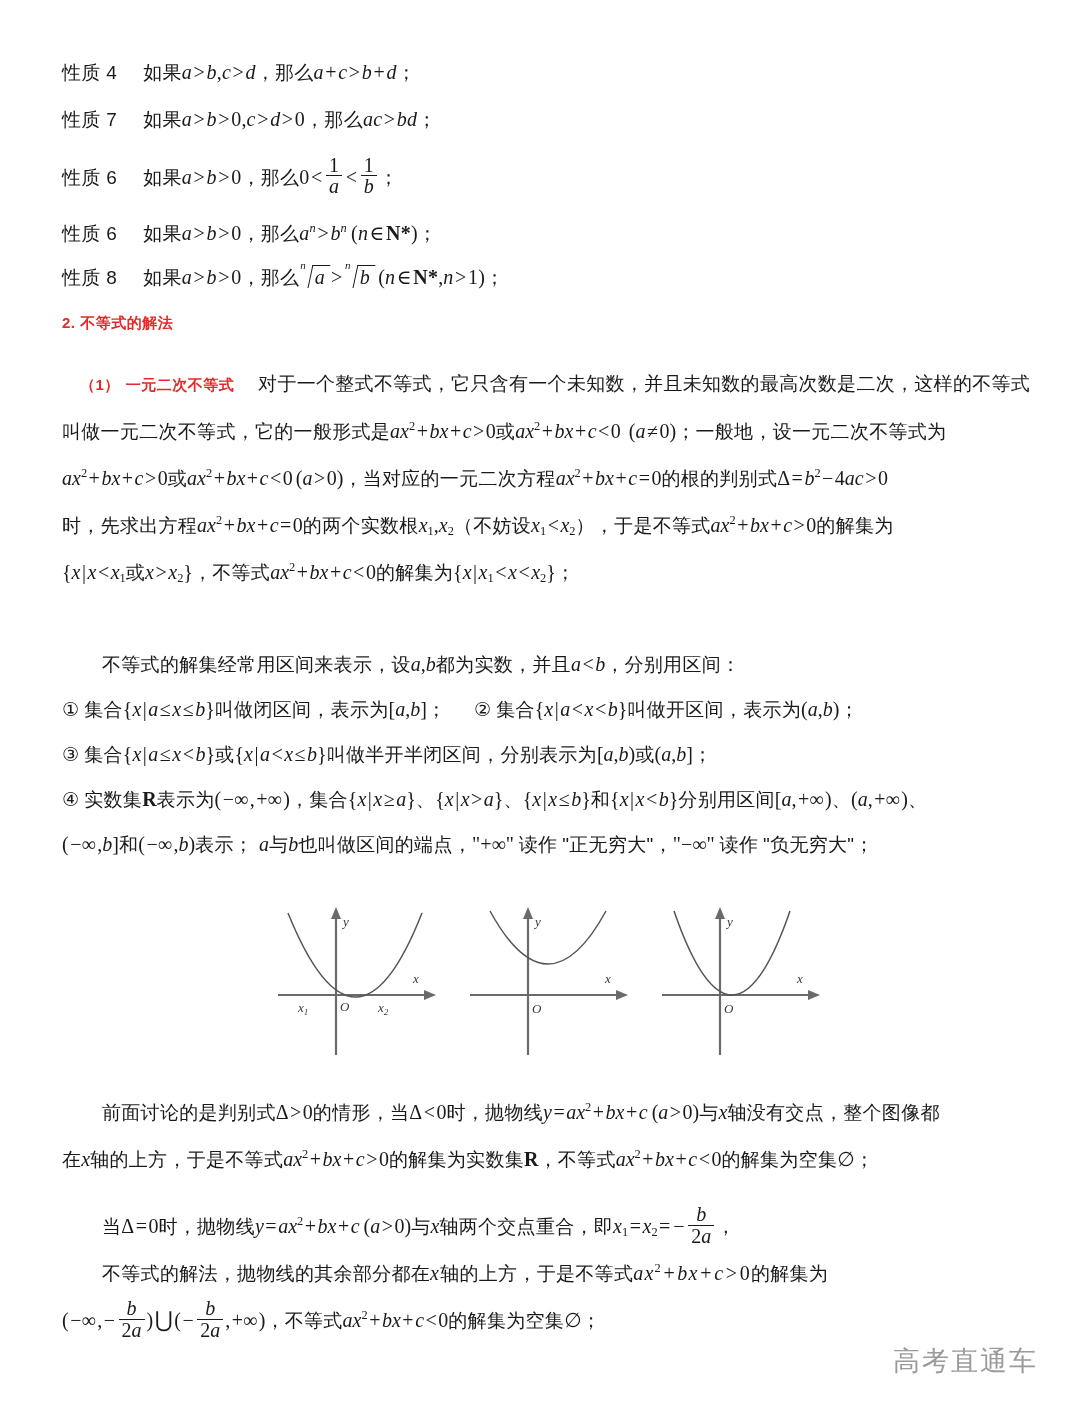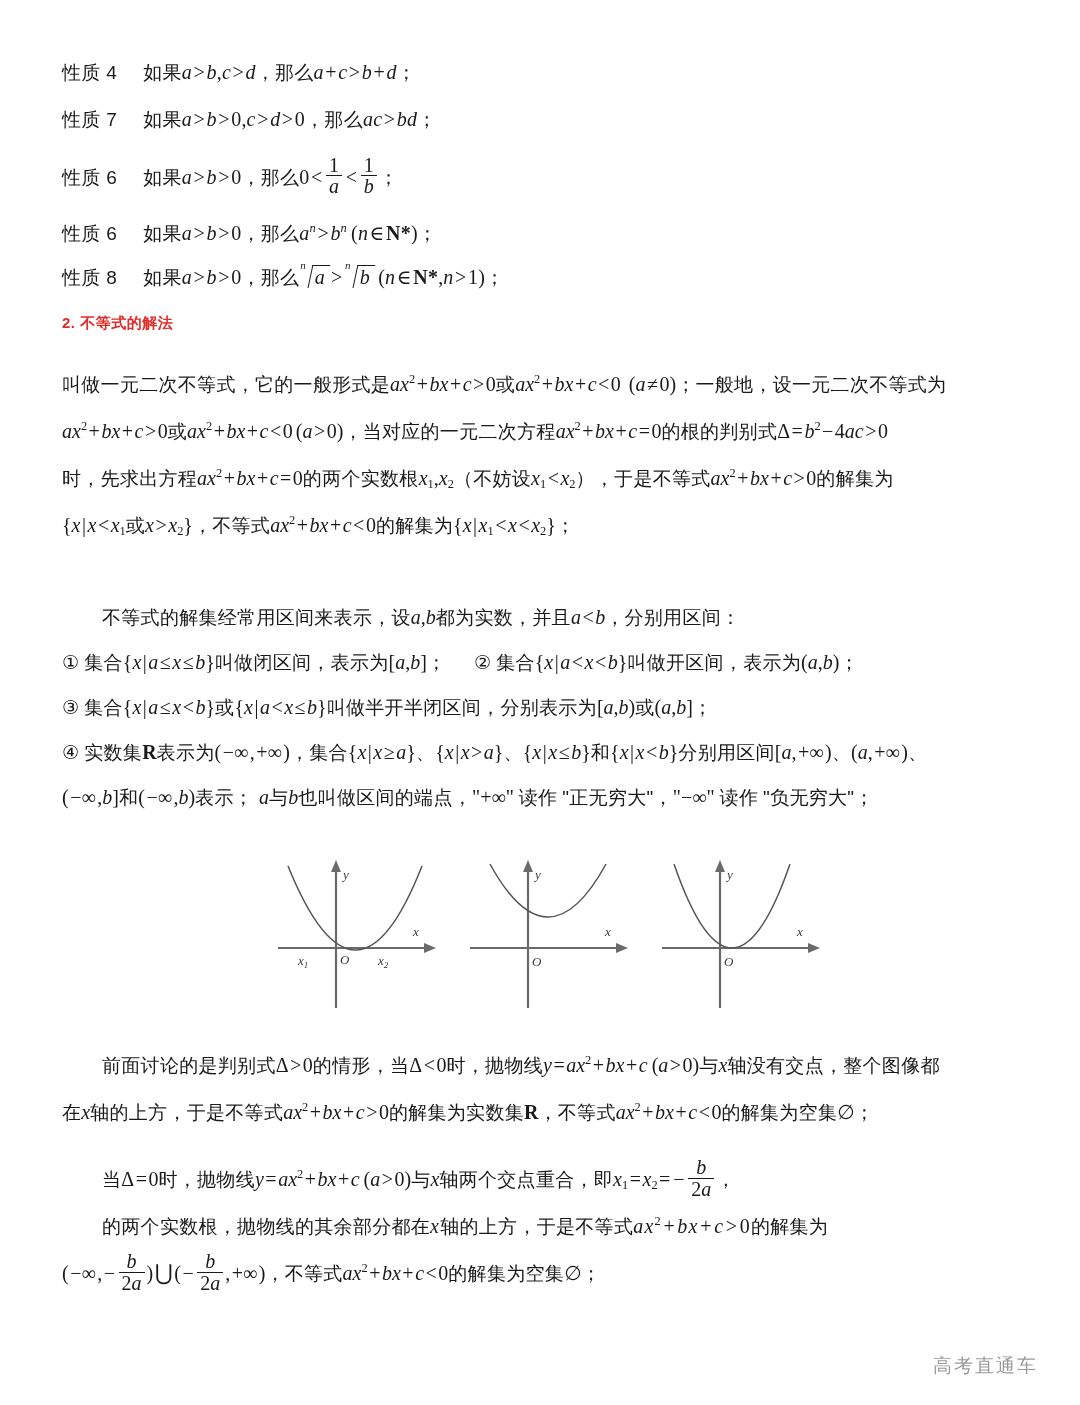--- a/index.html
+++ b/index.html
@@ -152,21 +152,21 @@
     padding-left: 10px;
   }
   .fig { width: 170px; height: 165px; }
 
   
   .watermark {
     position: absolute;
     right: 42px;
     bottom: 26px;
     font-family: "Liberation Sans", "DejaVu Sans", sans-serif;
-    font-size: 19px;
+    font-size: 27px;
     color: #9a9a9a;
     letter-spacing: 2px;
     user-select: none;
   }
   .gap-block { height: 46px; }
 </style>
 </head>
 <body>
 
 <div class="page">
@@ -200,20 +200,25 @@
       <span class="cn">性质 8</span>
       <span style="display:inline-block;width:16px"></span>
       <span class="cn">如果</span><span class="mi">a</span><span class="mop">&gt;</span><span class="mi">b</span><span class="mop">&gt;</span><span class="mn">0</span><span class="cn">，那么</span><span class="rad"><span class="idx">n</span><span class="bar"><span class="mi">a</span></span></span><span class="mop">&gt;</span><span class="rad"><span class="idx">n</span><span class="bar"><span class="mi">b</span></span></span><span class="mn" style="padding-left:4px">(</span><span class="mi">n</span><span class="mop">∈</span><span class="bb">N*</span><span class="mn">,</span><span class="mi">n</span><span class="mop">&gt;</span><span class="mn">1</span><span class="mn">)</span><span class="cn">；</span>
     </div>
 
     <div class="h-sec">
       <span class="red">2. 不等式的解法</span>
     </div>
 
     <div class="para" style="line-height:46px">
+      <div class="row indent1">
+        <span class="red">（1）</span><span class="red" style="padding-left:6px">一元二次不等式</span>
+        <span style="display:inline-block;width:14px"></span>
+        <span class="cn">对于一个整式不等式，它只含有一个未知数，并且未知数的最高次数是二次，这样的不等式</span>
+      </div>
 
       <div class="row">
         <span class="cn">叫做一元二次不等式，它的一般形式是</span><span class="mi">ax<sup class="exn">2</sup></span><span class="mop">+</span><span class="mi">bx</span><span class="mop">+</span><span class="mi">c</span><span class="mop">&gt;</span><span class="mn">0</span><span class="cn">或</span><span class="mi">ax<sup class="exn">2</sup></span><span class="mop">+</span><span class="mi">bx</span><span class="mop">+</span><span class="mi">c</span><span class="mop">&lt;</span><span class="mn">0</span><span class="mn" style="padding-left:8px">(</span><span class="mi">a</span><span class="mop">≠</span><span class="mn">0</span><span class="mn">)</span><span class="cn">；一般地，设一元二次不等式为</span>
       </div>
 
       <div class="row">
         <span class="mi">ax<sup class="exn">2</sup></span><span class="mop">+</span><span class="mi">bx</span><span class="mop">+</span><span class="mi">c</span><span class="mop">&gt;</span><span class="mn">0</span><span class="cn">或</span><span class="mi">ax<sup class="exn">2</sup></span><span class="mop">+</span><span class="mi">bx</span><span class="mop">+</span><span class="mi">c</span><span class="mop">&lt;</span><span class="mn">0</span><span class="mn" style="padding-left:3px">(</span><span class="mi">a</span><span class="mop">&gt;</span><span class="mn">0</span><span class="mn">)</span><span class="cn">，当对应的一元二次方程</span><span class="mi">ax<sup class="exn">2</sup></span><span class="mop">+</span><span class="mi">bx</span><span class="mop">+</span><span class="mi">c</span><span class="mop">=</span><span class="mn">0</span><span class="cn">的根的判别式</span><span class="mn">Δ</span><span class="mop">=</span><span class="mi">b<sup class="exn">2</sup></span><span class="mop">−</span><span class="mn">4</span><span class="mi">ac</span><span class="mop">&gt;</span><span class="mn">0</span>
       </div>
 
       <div class="row">
@@ -316,21 +321,21 @@
         <span class="cn">在</span><span class="mi">x</span><span class="cn">轴的上方，于是不等式</span><span class="mi">ax<sup class="exn">2</sup></span><span class="mop">+</span><span class="mi">bx</span><span class="mop">+</span><span class="mi">c</span><span class="mop">&gt;</span><span class="mn">0</span><span class="cn">的解集为实数集</span><span class="bb">R</span><span class="cn">，不等式</span><span class="mi">ax<sup class="exn">2</sup></span><span class="mop">+</span><span class="mi">bx</span><span class="mop">+</span><span class="mi">c</span><span class="mop">&lt;</span><span class="mn">0</span><span class="cn">的解集为空集</span><span class="mn">∅</span><span class="cn">；</span>
       </div>
     </div>
 
     <div class="para" style="line-height:46px; margin-top:20px">
       <div class="row indent2">
         <span class="cn">当</span><span class="mn">Δ</span><span class="mop">=</span><span class="mn">0</span><span class="cn">时，抛物线</span><span class="mi">y</span><span class="mop">=</span><span class="mi">ax<sup class="exn">2</sup></span><span class="mop">+</span><span class="mi">bx</span><span class="mop">+</span><span class="mi">c</span><span class="mn" style="padding-left:4px">(</span><span class="mi">a</span><span class="mop">&gt;</span><span class="mn">0</span><span class="mn">)</span><span class="cn">与</span><span class="mi">x</span><span class="cn">轴两个交点重合，即</span><span class="mi">x<sub class="ix">1</sub></span><span class="mop">=</span><span class="mi">x<sub class="ix">2</sub></span><span class="mop">=</span><span class="mop">−</span><span class="frac"><span class="num mi">b</span><span class="den"><span class="mn">2</span><span class="mi">a</span></span></span><span class="cn">，</span>
       </div>
 
       <div class="row indent2" style="letter-spacing:1.2px">
-        <span class="cn">的两个实数根，抛物线的其余部分都在</span><span class="mi">x</span><span class="cn">轴的上方，于是不等式</span><span class="mi">ax<sup class="exn">2</sup></span><span class="mop">+</span><span class="mi">bx</span><span class="mop">+</span><span class="mi">c</span><span class="mop">&gt;</span><span class="mn">0</span><span class="cn">的解集为</span>
+        <span class="cn">不等式的解法，抛物线的其余部分都在</span><span class="mi">x</span><span class="cn">轴的上方，于是不等式</span><span class="mi">ax<sup class="exn">2</sup></span><span class="mop">+</span><span class="mi">bx</span><span class="mop">+</span><span class="mi">c</span><span class="mop">&gt;</span><span class="mn">0</span><span class="cn">的解集为</span>
       </div>
 
       <div class="row">
         <span class="mn">(</span><span class="mop">−∞</span><span class="mn">,</span><span class="mop">−</span><span class="frac"><span class="num mi">b</span><span class="den"><span class="mn">2</span><span class="mi">a</span></span></span><span class="mn">)</span><span class="mop" style="font-size:22px">⋃</span><span class="mn">(</span><span class="mop">−</span><span class="frac"><span class="num mi">b</span><span class="den"><span class="mn">2</span><span class="mi">a</span></span></span><span class="mn">,</span><span class="mop">+∞</span><span class="mn">)</span><span class="cn">，不等式</span><span class="mi">ax<sup class="exn">2</sup></span><span class="mop">+</span><span class="mi">bx</span><span class="mop">+</span><span class="mi">c</span><span class="mop">&lt;</span><span class="mn">0</span><span class="cn">的解集为空集</span><span class="mn">∅</span><span class="cn">；</span>
       </div>
     </div>
 
 
   </div>
 

